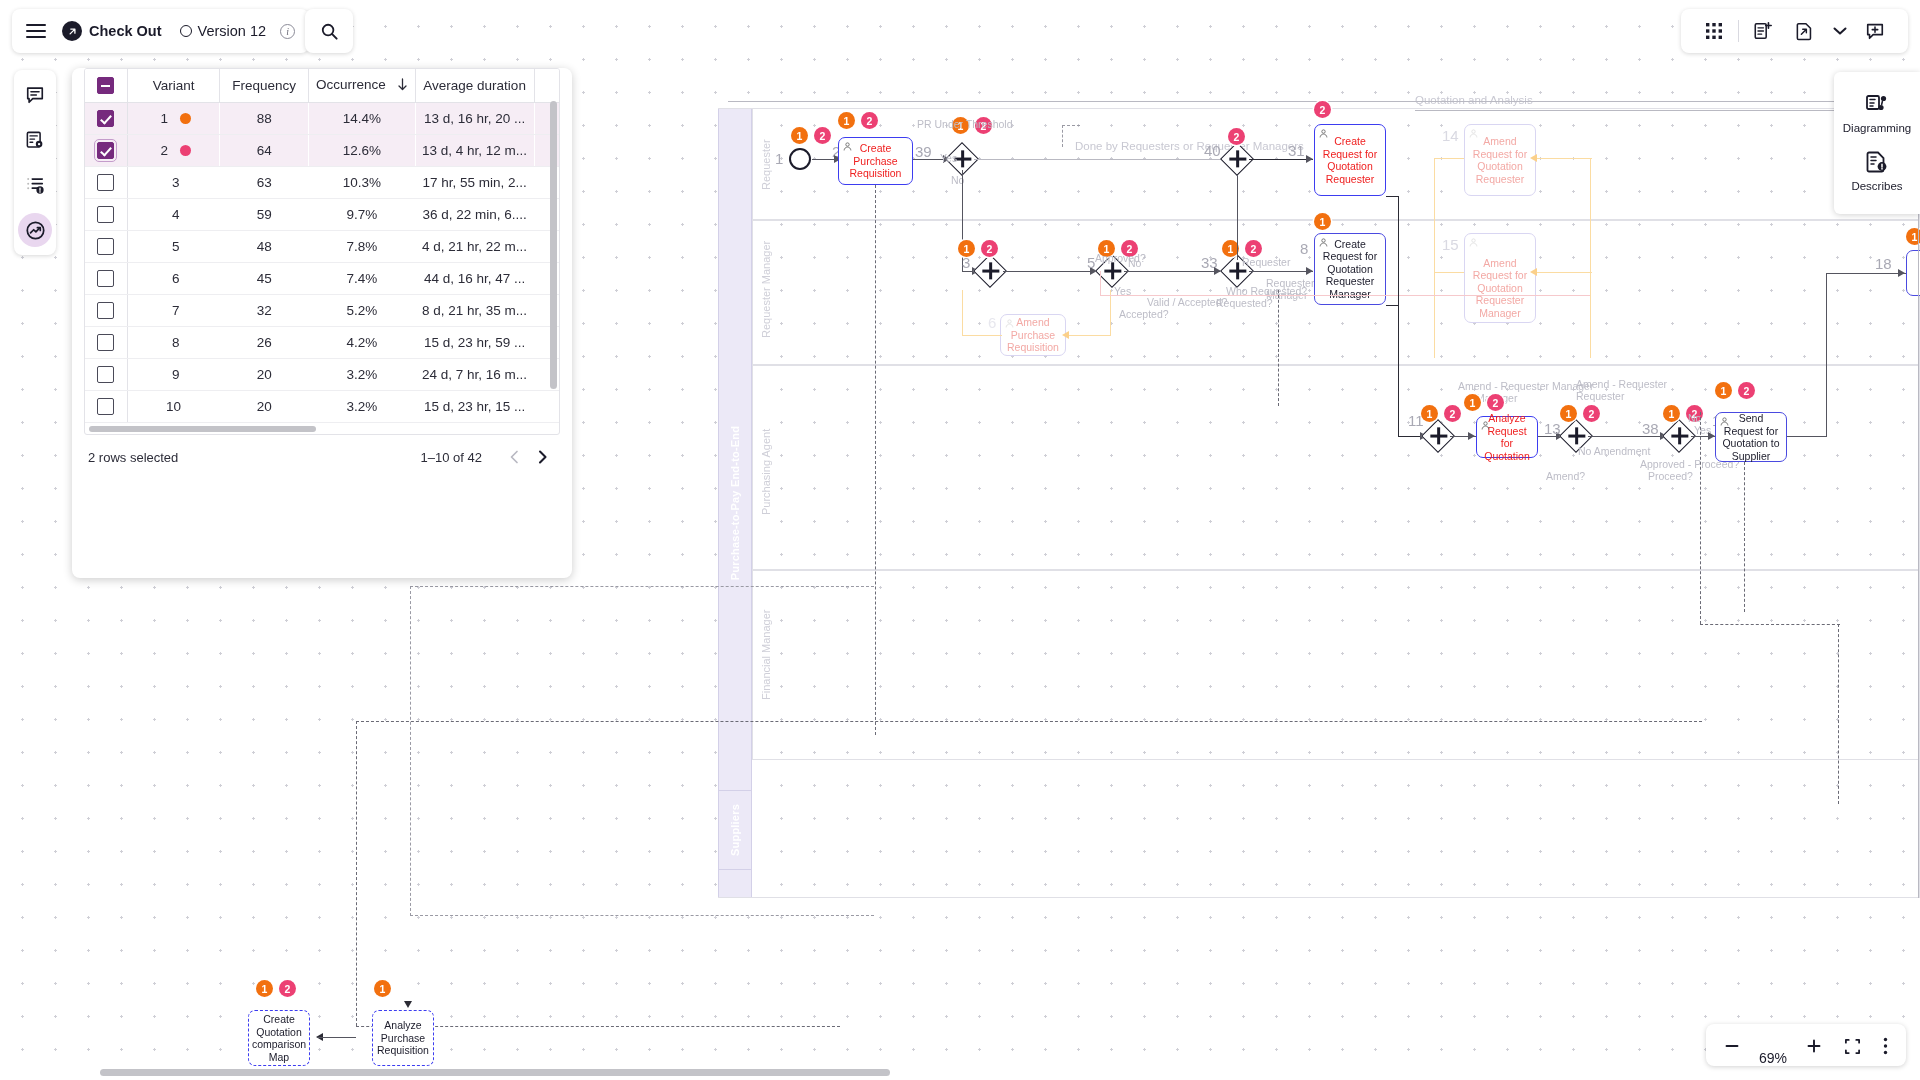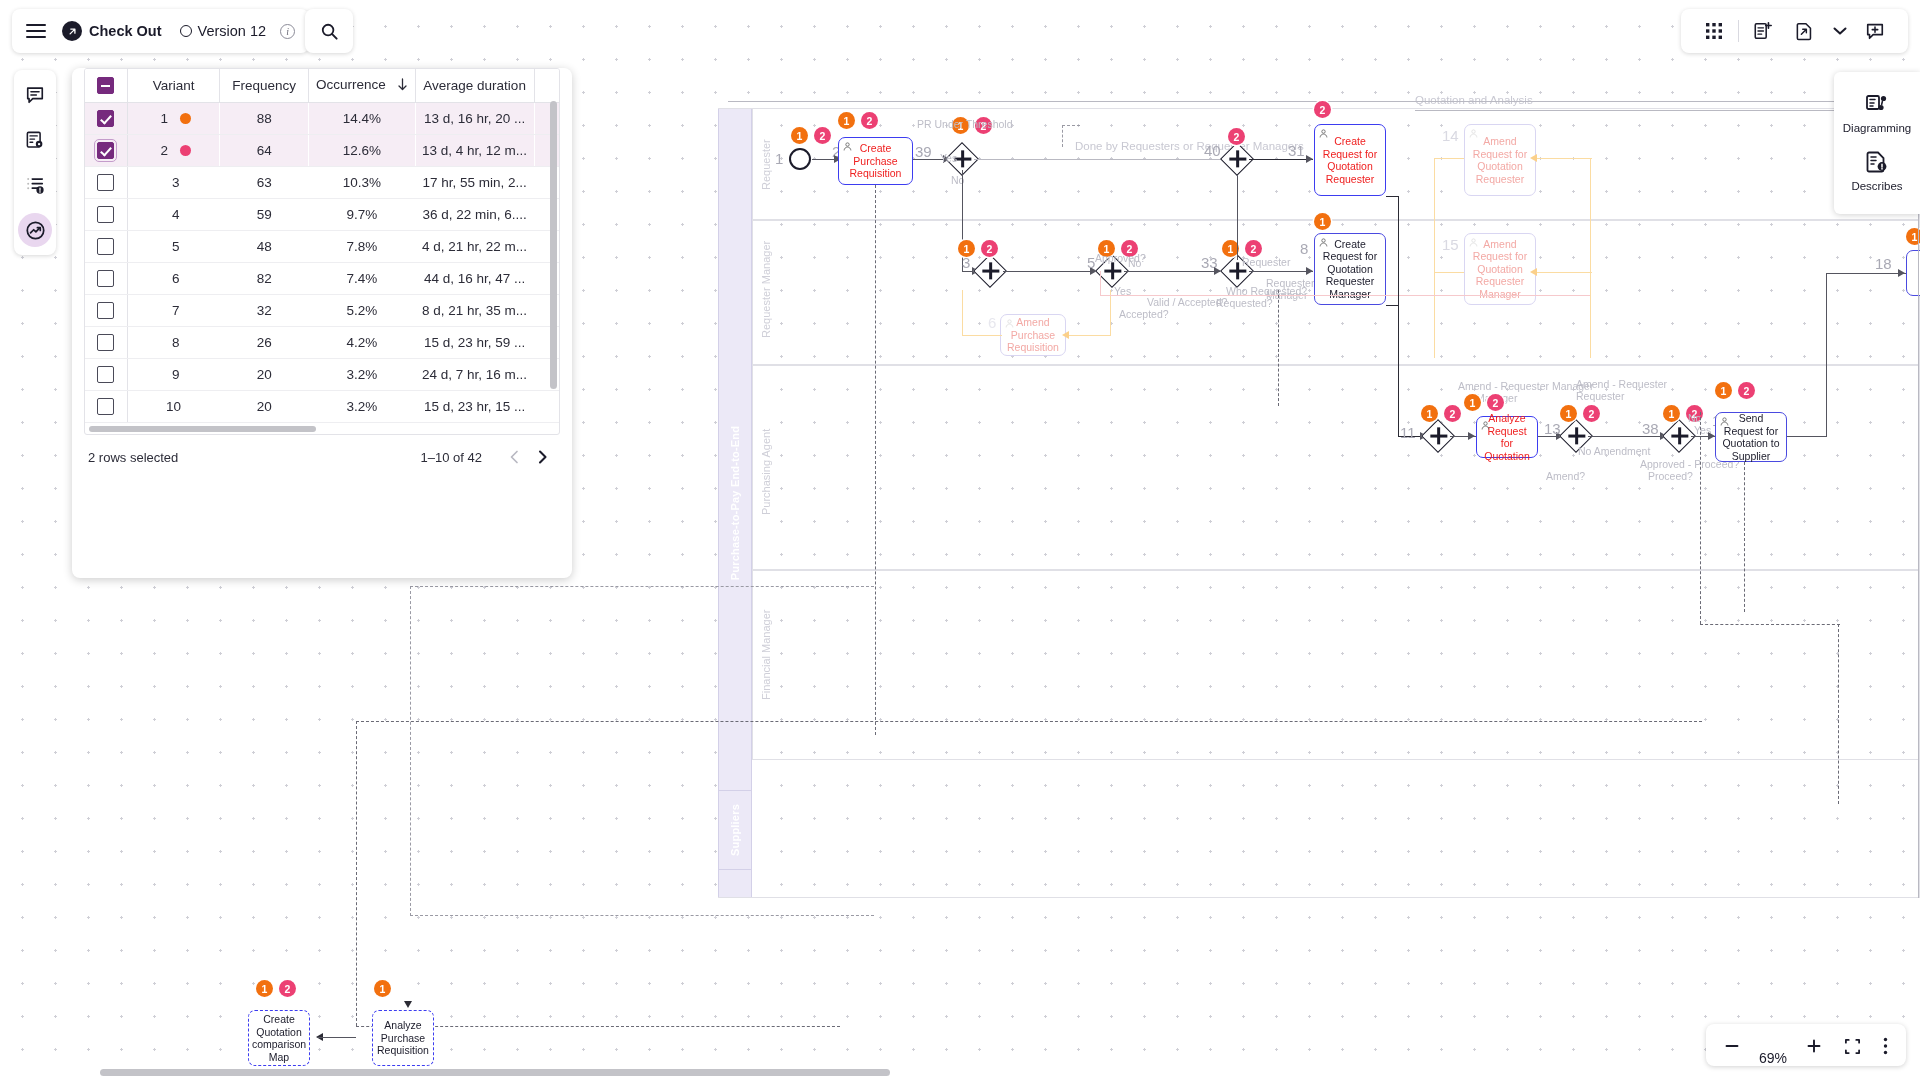--- a/index.html
+++ b/index.html
@@ -416,21 +416,21 @@
 
     <div class="task ghost" style="left:1464px; top:124px; width:72px; height:72px;">
       <svg class="uicon" width="9" height="9" viewBox="0 0 16 16">
           <circle cx="8" cy="4.5" r="3" fill="none" stroke="#ddd" stroke-width="1.6"></circle>
           <path d="M2 15c0-3.3 2.7-6 6-6s6 2.7 6 6" fill="none" stroke="#ddd" stroke-width="1.6"></path>
         </svg>
       <span>Amend Request for Quotation Requester</span>
     </div>
     <div class="enum" style="left:1442px; top:127px; color:#d9d9e2;">14</div>
 
-    <div class="task ghost" style="left:1464px; top:233px; width:72px; height:72px;">
+    <div class="task ghost" style="left:1464px; top:233px; width:72px; height:90px;align-items:flex-end;">
       <svg class="uicon" width="9" height="9" viewBox="0 0 16 16">
           <circle cx="8" cy="4.5" r="3" fill="none" stroke="#ddd" stroke-width="1.6"></circle>
           <path d="M2 15c0-3.3 2.7-6 6-6s6 2.7 6 6" fill="none" stroke="#ddd" stroke-width="1.6"></path>
         </svg>
       <span>Amend Request for Quotation Requester Manager</span>
     </div>
     <div class="enum" style="left:1442px; top:236px; color:#d9d9e2;">15</div>
 
     <div class="edge amber v" style="left:1434px; top:158px; height:200px;"></div>
     <div class="edge amber h" style="left:1434px; top:158px; width:30px;"></div>
@@ -447,21 +447,21 @@
     <div class="edge dark v" style="left:1398px; top:196px; height:240px;"></div>
     <div class="edge dark h" style="left:1386px; top:196px; width:13px;"></div>
     <div class="edge dark v" style="left:1398px; top:305px; height:131px;"></div>
     <div class="edge dark h" style="left:1386px; top:305px; width:13px;"></div>
     <div class="edge dark h" style="left:1398px; top:436px; width:30px;"></div>
     <div class="arrow" style="left:1420px; top:432px;"></div>
 
     <div class="gw" style="left:1426px; top:424px;"></div>
     <div class="badge v1" style="left:1421px; top:405px;">1</div>
     <div class="badge v2" style="left:1444px; top:405px;">2</div>
-    <div class="enum" style="left:1400px; top:424px;">11</div>
+    <div class="enum" style="left:1400px; top:412px;padding-left:8px;">11</div>
     <div class="elabel" style="left:1458px; top:380px;">Amend - Requester Manager</div>
     <div class="elabel" style="left:1476px; top:392px;">Manager</div>
 
     <div class="edge h" style="left:1450px; top:436px; width:26px;"></div>
     <div class="arrow" style="left:1468px; top:432px;"></div>
 
     <div class="task active" style="left:1476px; top:416px; width:62px; height:42px;">
       <svg class="uicon" width="9" height="9" viewBox="0 0 16 16">
           <circle cx="8" cy="4.5" r="3" fill="none" stroke="#555" stroke-width="1.6"></circle>
           <path d="M2 15c0-3.3 2.7-6 6-6s6 2.7 6 6" fill="none" stroke="#555" stroke-width="1.6"></path>
@@ -734,21 +734,21 @@
             <td>4 d, 21 hr, 22 m...</td>
             <td></td>
           </tr>
           <tr>
             <td><span class="chk"></span></td>
             <td>
                 <span class="vcell">
                   <span class="vnum">6</span>
                 </span>
               </td>
-            <td>82</td>
+            <td>45</td>
             <td>7.4%</td>
             <td>44 d, 16 hr, 47 ...</td>
             <td>1</td>
           </tr>
           <tr>
             <td><span class="chk"></span></td>
             <td>
                 <span class="vcell">
                   <span class="vnum">7</span>
                 </span>

